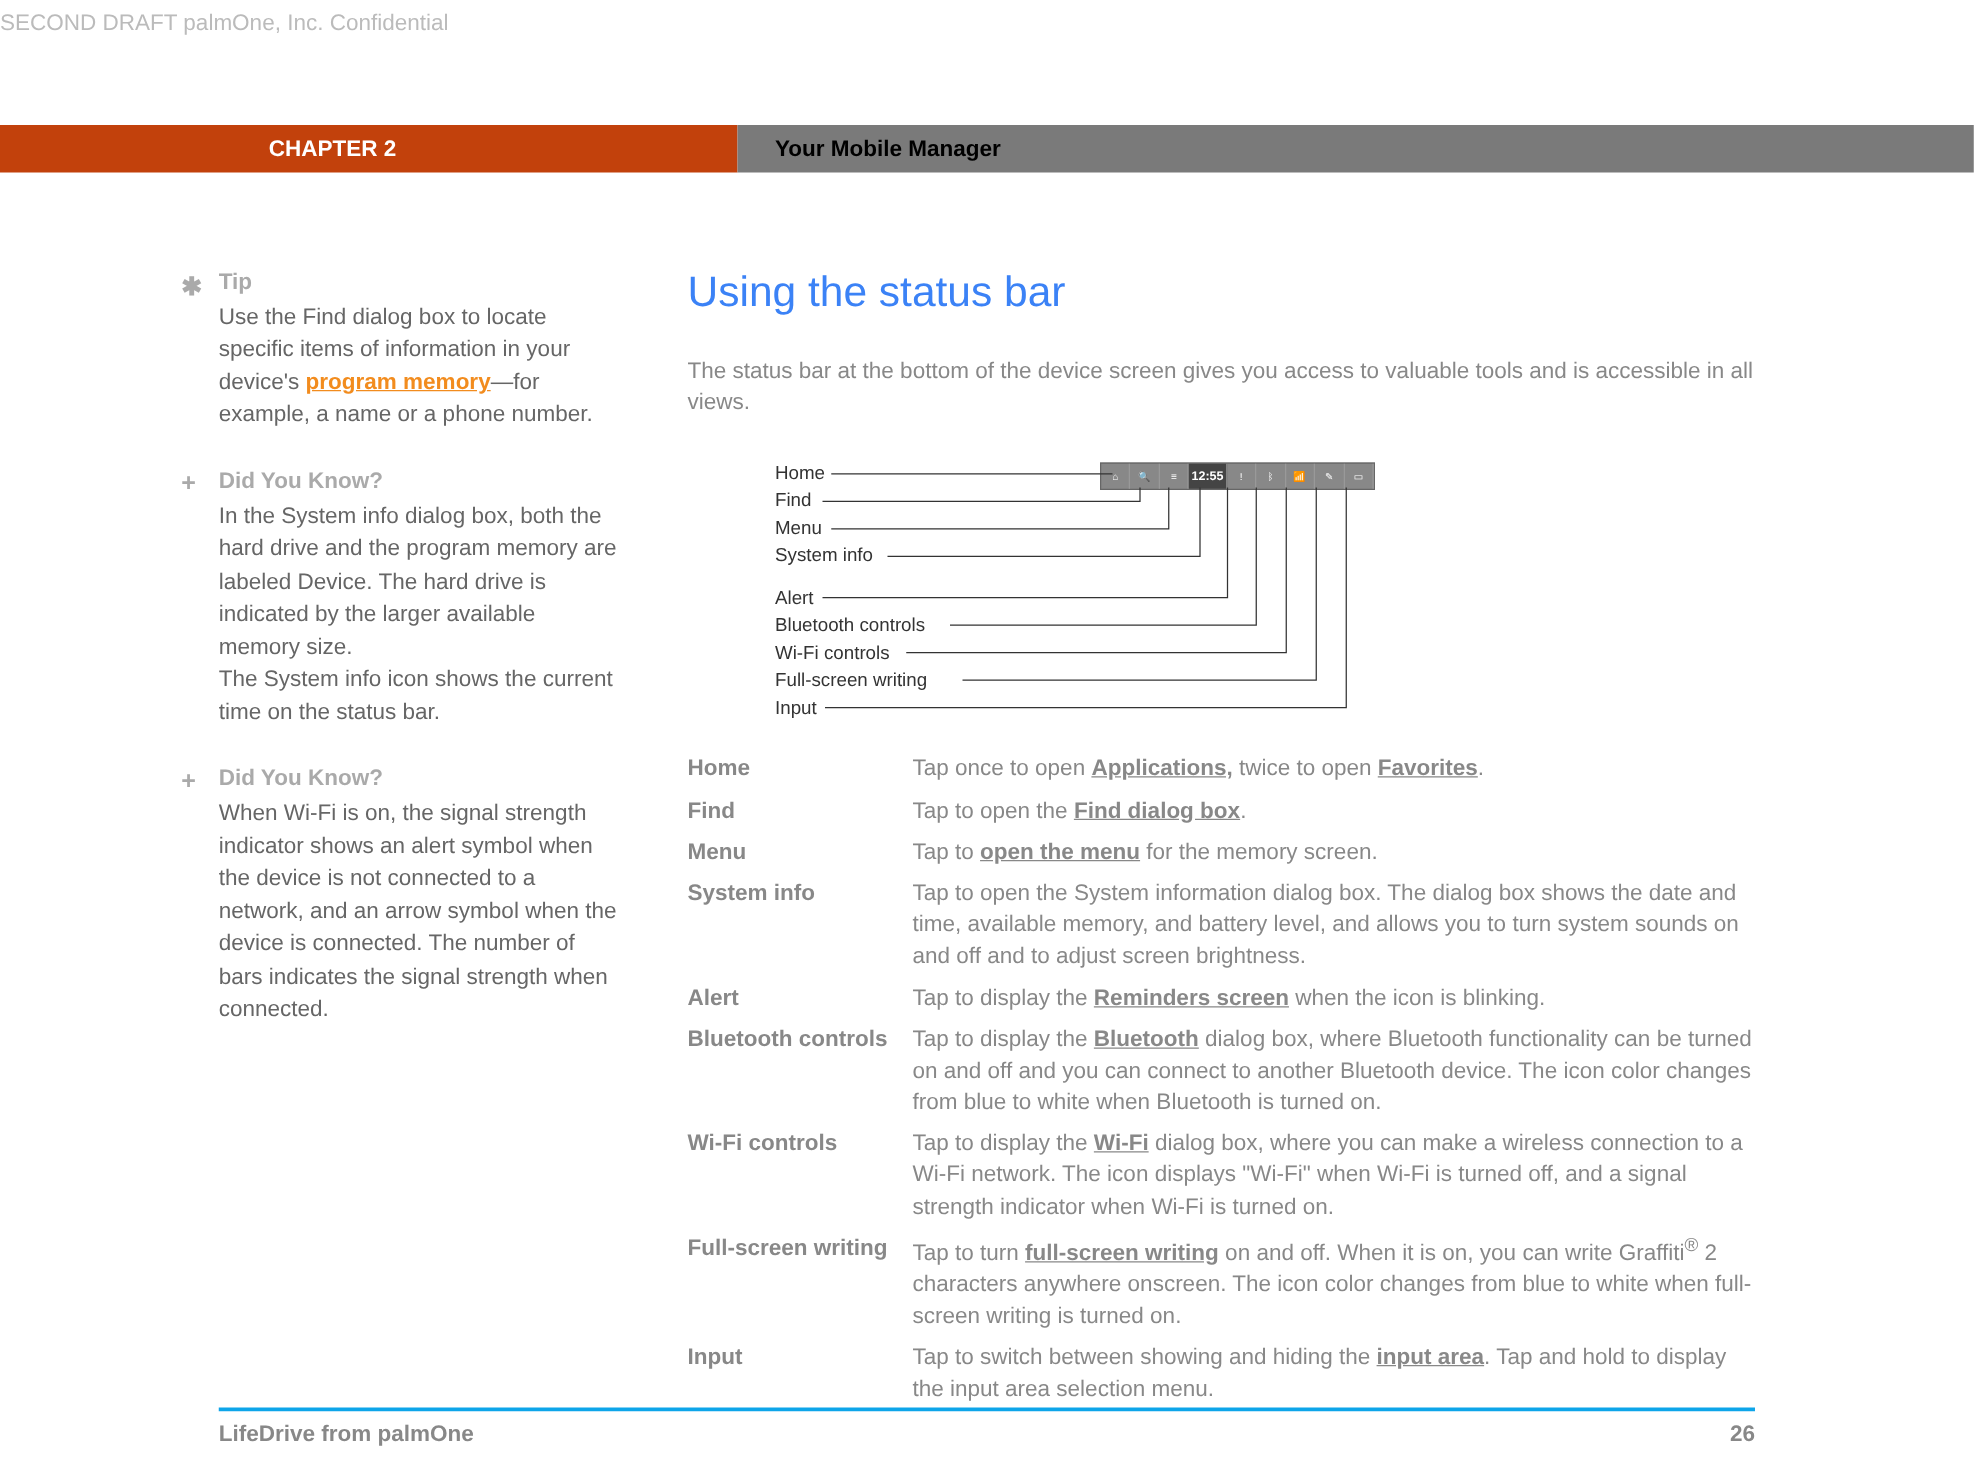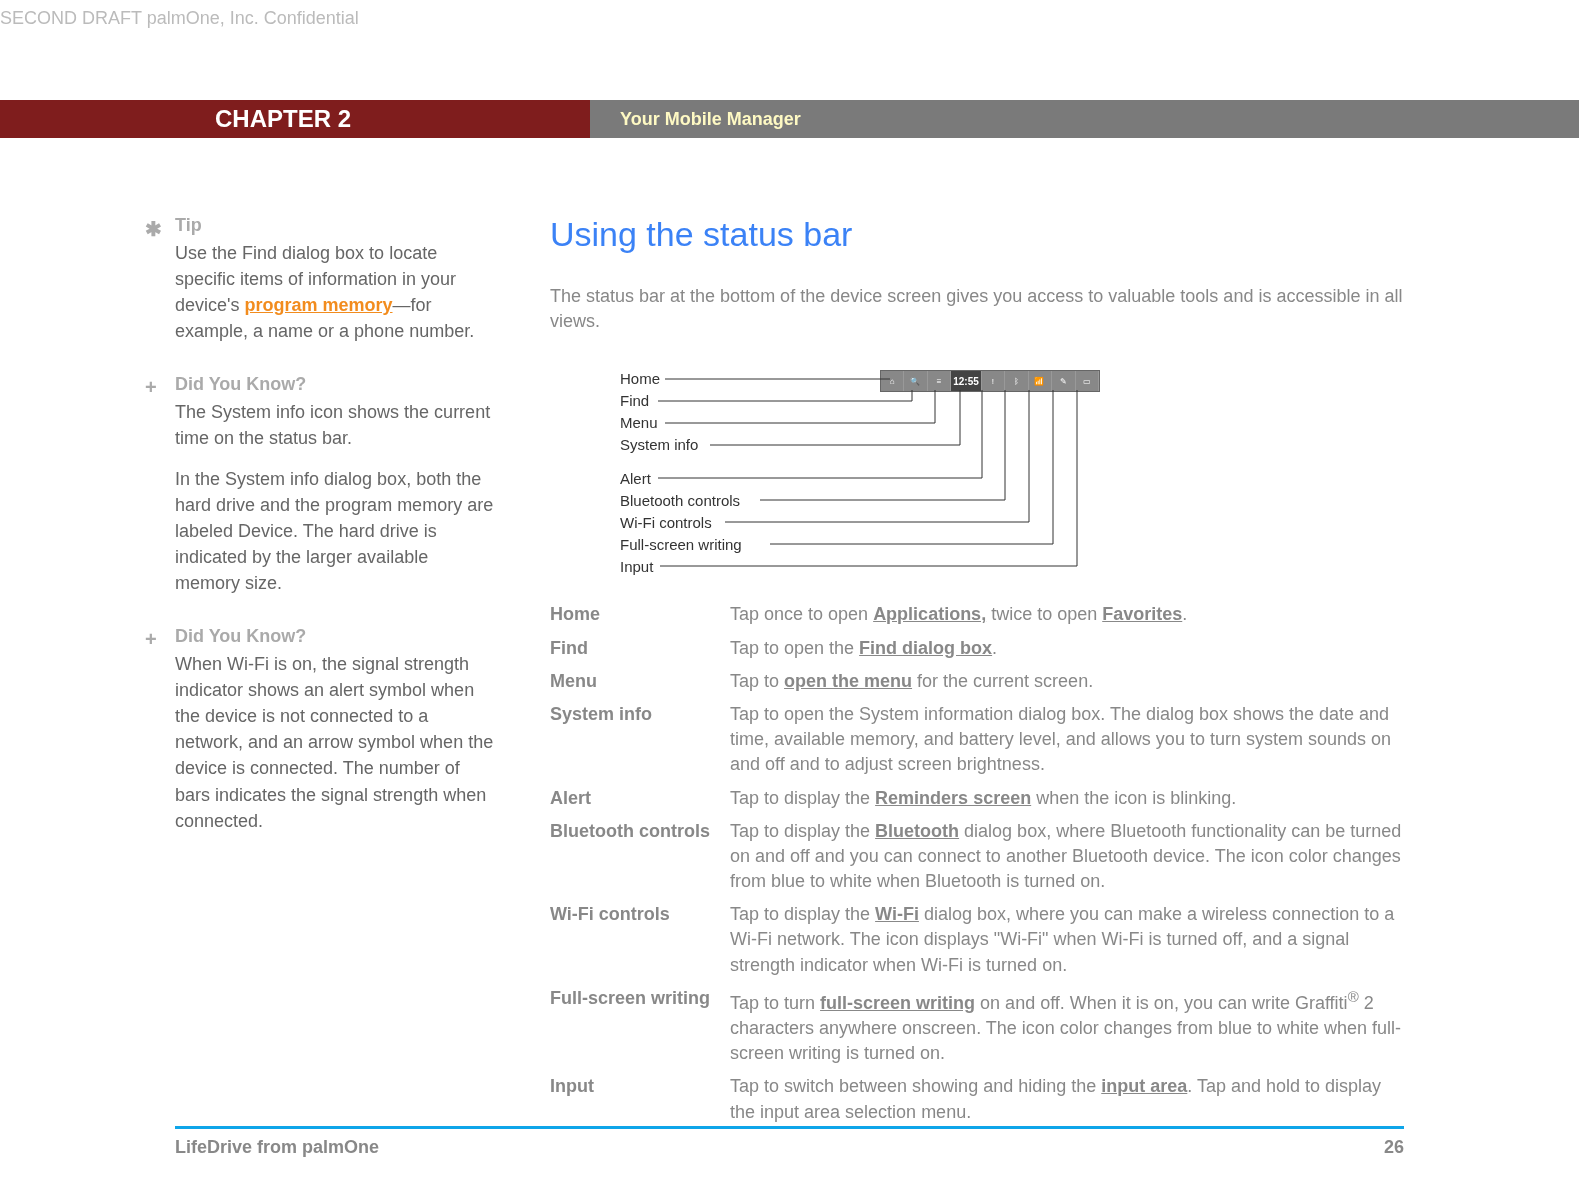--- a/index.html
+++ b/index.html
@@ -22,38 +22,38 @@
     }
     .header-band {
       position: absolute;
       top: 100px;
       left: 0;
       right: 0;
       height: 38px;
       display: flex;
     }
     .chapter-band {
-      background: #7f1d1d;
+      background: #c2410c;
       width: 590px;
       height: 100%;
       display: flex;
       align-items: center;
       padding-left: 215px;
       color: #fff;
       font-weight: bold;
-      font-size: 24px;
+      font-size: 18px;
     }
     .title-band {
       background: #7a7a7a;
       flex: 1;
       height: 100%;
       display: flex;
       align-items: center;
       padding-left: 30px;
-      color: #fef9c3;
+      color: #000000;
       font-weight: bold;
       font-size: 18px;
     }
     .content-area {
       position: absolute;
       top: 215px;
       left: 175px;
       right: 175px;
       display: flex;
       gap: 55px;
@@ -148,22 +148,22 @@
       <div class="sidebar-icon">✱</div>
       <div class="sidebar-heading">Tip</div>
       <div class="sidebar-text">
         <span>Use the Find dialog box to locate specific items of information in your device's </span><a href="#">program memory</a><span>—for example, a name or a phone number.</span>
       </div>
     </div>
 
     <div class="sidebar-item">
       <div class="sidebar-icon">+</div>
       <div class="sidebar-heading">Did You Know?</div>
+      <div class="sidebar-text">In the System info dialog box, both the hard drive and the program memory are labeled Device. The hard drive is indicated by the larger available memory size.</div>
       <div class="sidebar-text sidebar-para">The System info icon shows the current time on the status bar.</div>
-      <div class="sidebar-text">In the System info dialog box, both the hard drive and the program memory are labeled Device. The hard drive is indicated by the larger available memory size.</div>
     </div>
 
     <div class="sidebar-item">
       <div class="sidebar-icon">+</div>
       <div class="sidebar-heading">Did You Know?</div>
       <div class="sidebar-text">When Wi-Fi is on, the signal strength indicator shows an alert symbol when the device is not connected to a network, and an arrow symbol when the device is connected. The number of bars indicates the signal strength when connected.</div>
     </div>
 
   </div>
 
@@ -215,21 +215,21 @@
           <tr>
         <td class="term">Home</td>
         <td class="desc"><span>Tap once to open </span><span class="bold-link">Applications,</span><span> twice to open </span><span class="bold-link">Favorites</span><span>.</span></td>
       </tr>
       <tr>
         <td class="term">Find</td>
         <td class="desc"><span>Tap to open the </span><span class="bold-link">Find dialog box</span><span>.</span></td>
       </tr>
       <tr>
         <td class="term">Menu</td>
-        <td class="desc"><span>Tap to </span><span class="bold-link">open the menu</span><span> for the current screen.</span></td>
+        <td class="desc"><span>Tap to </span><span class="bold-link">open the menu</span><span> for the memory screen.</span></td>
       </tr>
       <tr style="position:relative;">
         <td class="term" style="position:relative;">System info</td>
         <td class="desc">Tap to open the System information dialog box. The dialog box shows the date and time, available memory, and battery level, and allows you to turn system sounds on and off and to adjust screen brightness.</td>
       </tr>
       <tr>
         <td class="term" style="position:relative;">Alert</td>
         <td class="desc"><span>Tap to display the </span><span class="bold-link">Reminders screen</span><span> when the icon is blinking.</span></td>
       </tr>
       <tr>

